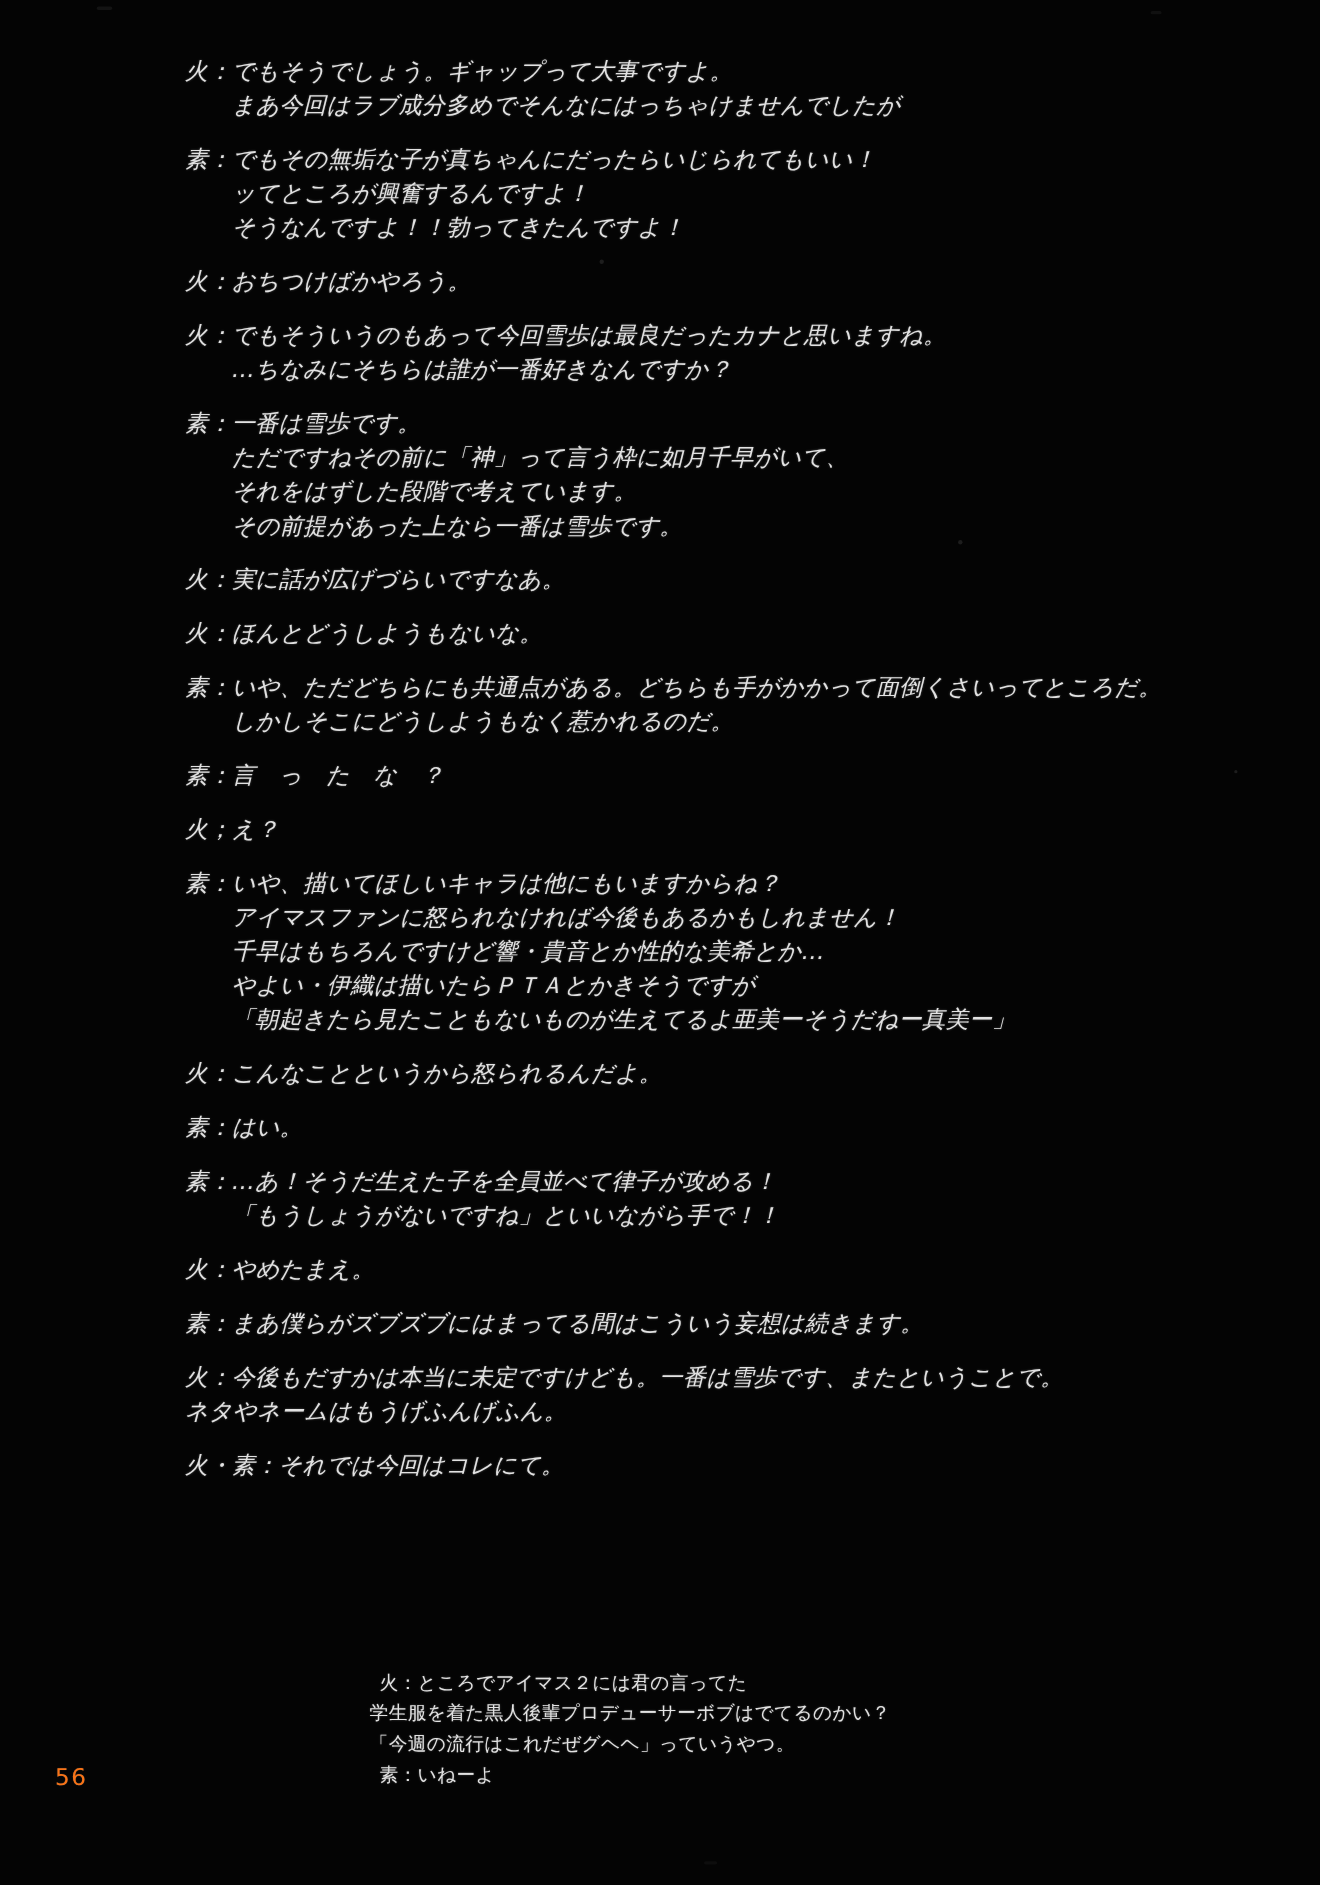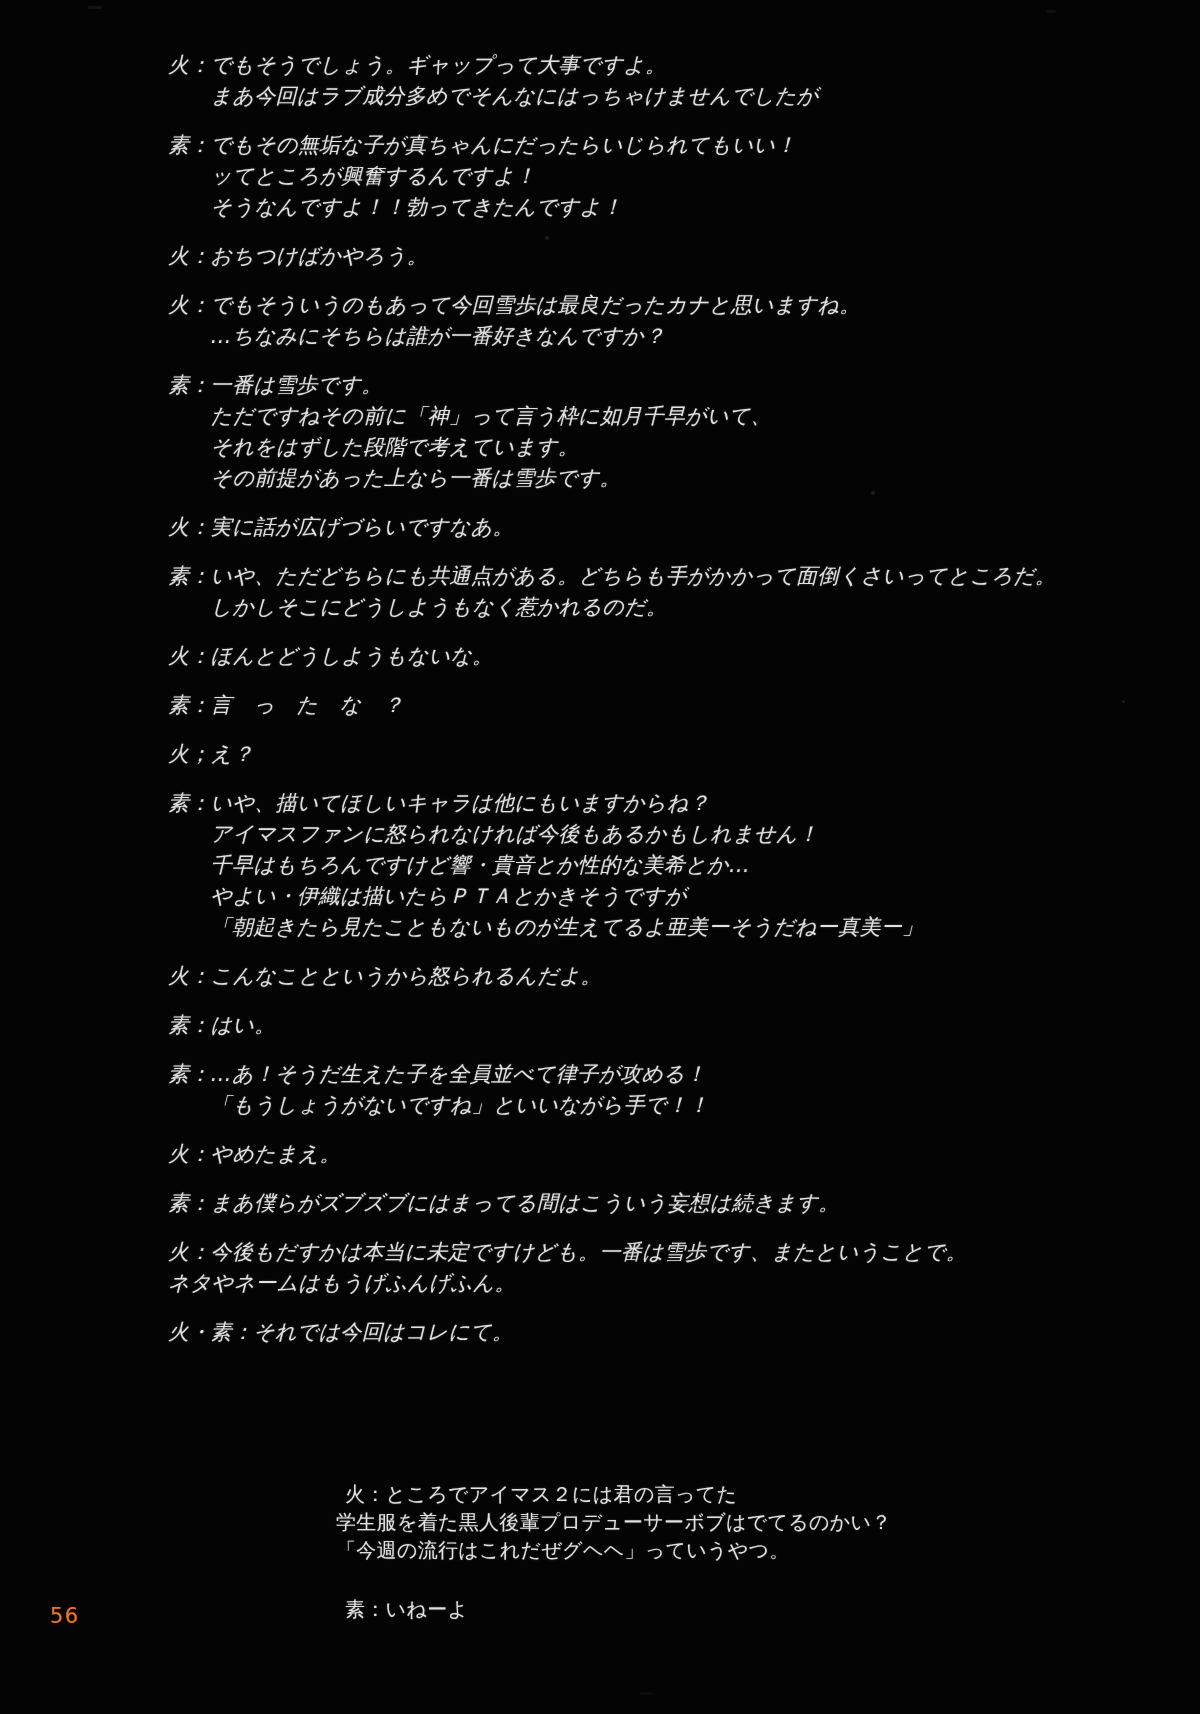--- a/index.html
+++ b/index.html
@@ -22,29 +22,29 @@
     line-height: 31px;
     letter-spacing: 0.3px;
     text-shadow: 0 0 2px rgba(255,255,255,0.35);
   }
   .dialogue .block { margin: 0 0 18px 0; }
   .dialogue .line { white-space: pre; font-style: italic; }
   
   .footnote {
     position: absolute;
     left: 336px;
-    top: 1480px;
-    font-size: 20px;
+    top: 1516px;
+    font-size: 17px;
     line-height: 28px;
     letter-spacing: 0.3px;
     text-shadow: 0 0 2px rgba(255,255,255,0.3);
   }
   .footnote .line { white-space: pre; }
   .footnote .line:first-child { padding-left: 9px; }
-  .footnote .reply { margin-top: 31px; padding-left: 9px; white-space: pre; font-family: Liberation Serif, serif; }
+  .footnote .reply { padding-left: 9px; white-space: pre; }
   
   .page-number {
     position: absolute;
     left: 50px;
     top: 1604px;
     font-size: 21px;
     letter-spacing: 1.5px;
     color: #f97316;
     text-shadow: 0 0 1px rgba(255,255,255,0.25);
   }
@@ -82,25 +82,25 @@
       <div class="block">
         <div class="line">素：一番は雪歩です。</div>
         <div class="line">　　ただですねその前に「神」って言う枠に如月千早がいて、</div>
         <div class="line">　　それをはずした段階で考えています。</div>
         <div class="line">　　その前提があった上なら一番は雪歩です。</div>
       </div>
       <div class="block">
         <div class="line">火：実に話が広げづらいですなあ。</div>
       </div>
       <div class="block">
+        <div class="line">火：ほんとどうしようもないな。</div>
+      </div>
+      <div class="block">
         <div class="line">素：いや、ただどちらにも共通点がある。どちらも手がかかって面倒くさいってところだ。</div>
         <div class="line">　　しかしそこにどうしようもなく惹かれるのだ。</div>
-      </div>
-      <div class="block">
-        <div class="line">火：ほんとどうしようもないな。</div>
       </div>
       <div class="block">
         <div class="line">素：言　っ　た　な　？</div>
       </div>
       <div class="block">
         <div class="line">火；え？</div>
       </div>
       <div class="block">
         <div class="line">素：いや、描いてほしいキャラは他にもいますからね？</div>
         <div class="line">　　アイマスファンに怒られなければ今後もあるかもしれません！</div>

